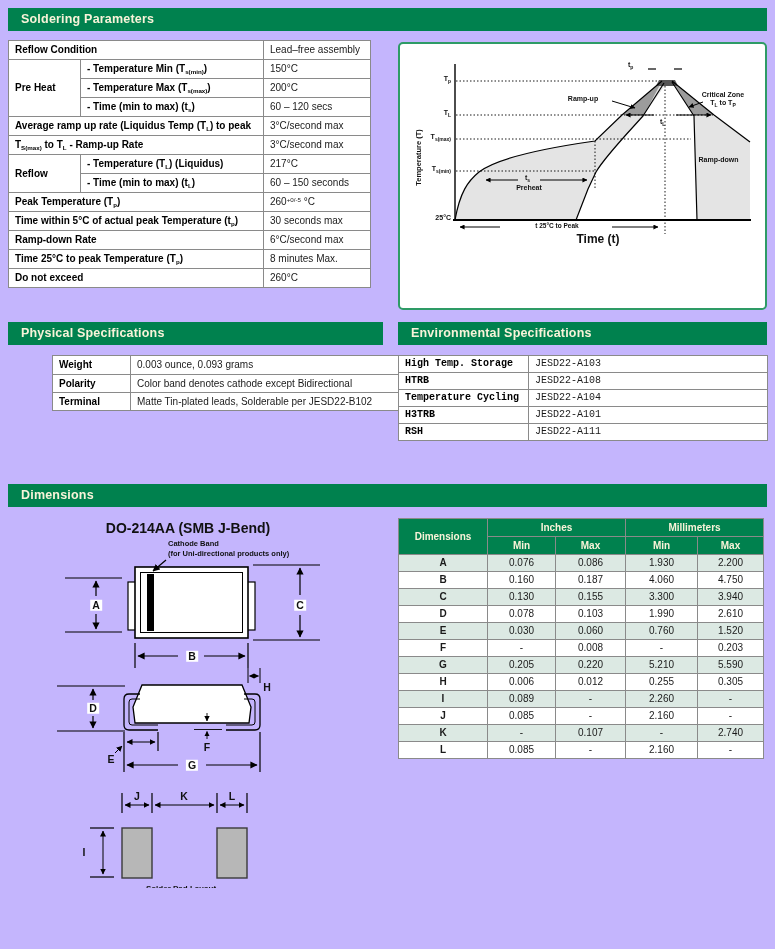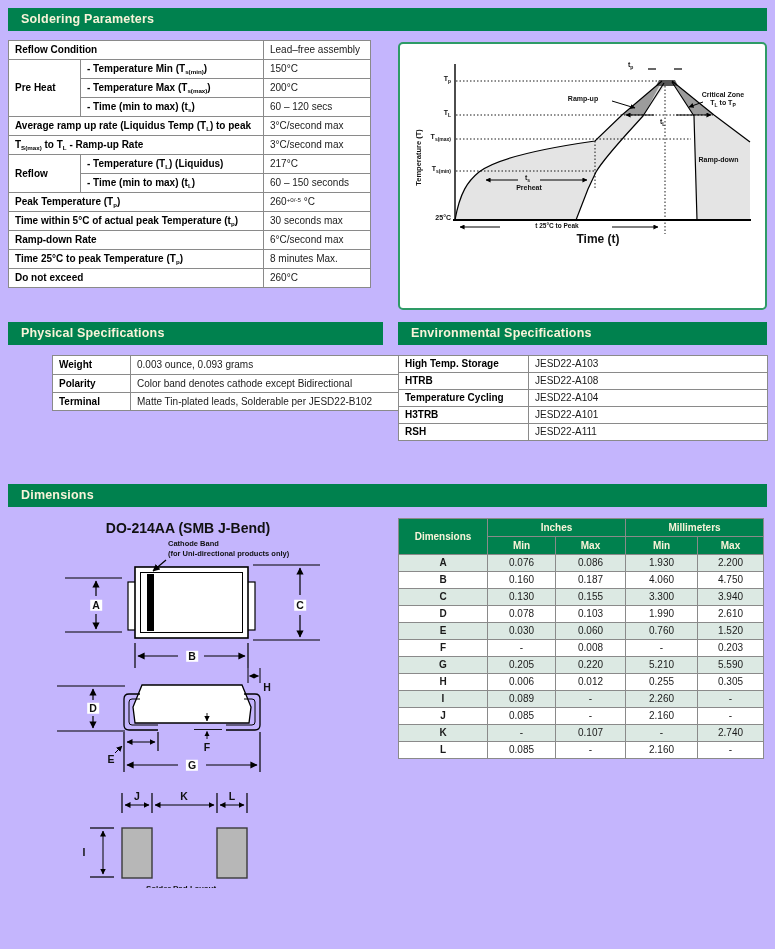--- a/index.html
+++ b/index.html
@@ -4,21 +4,21 @@
 <style>
   html,body{margin:0;padding:0;background:#fff;}
   .page{position:relative;width:775px;height:949px;background:#c4b5fd;overflow:hidden;
         font-family:"Liberation Sans",sans-serif;color:#111;}
   .bar{position:absolute;height:23px;background:#00814E;color:#F8F3D9;font-weight:bold;
        font-size:12.5px;line-height:23px;padding-left:13px;box-sizing:border-box;letter-spacing:.2px;}
   table{border-collapse:collapse;position:absolute;table-layout:fixed;background:#fff;}
   td{border:1px solid #8a8a8a;font-size:10px;padding:2px 6px;vertical-align:middle;line-height:12px;color:#1a1a1a;}
   .lbl{font-weight:bold;color:#000;}
   .tbl-sold td{height:14px;margin-top:8px;}
-  .tbl-env td{height:12px;}
+  .tbl-env td{height:12px;font-family:Liberation Mono, monospace;}
   .tbl-dims td{text-align:center;height:11px;padding:2px 3px;}
   .tbl-dims td.hd{background:#00814E;color:#F8F3D9;font-weight:bold;}
   .tbl-dims tr.tint td{background:#DCE9E3;}
   .tbl-dims tr.tint td.dimname{background:#DCE9E3;}
   .dimname{font-weight:bold;}
   sub{font-size:.62em;vertical-align:-.3em;line-height:0;}
   sup{font-size:.62em;vertical-align:.5em;line-height:0;}
   
   .chartbox{position:absolute;left:398px;top:42px;width:369px;height:268px;border:2px solid #2E9B66;
             border-radius:5px;background:#fff;box-sizing:border-box;}

